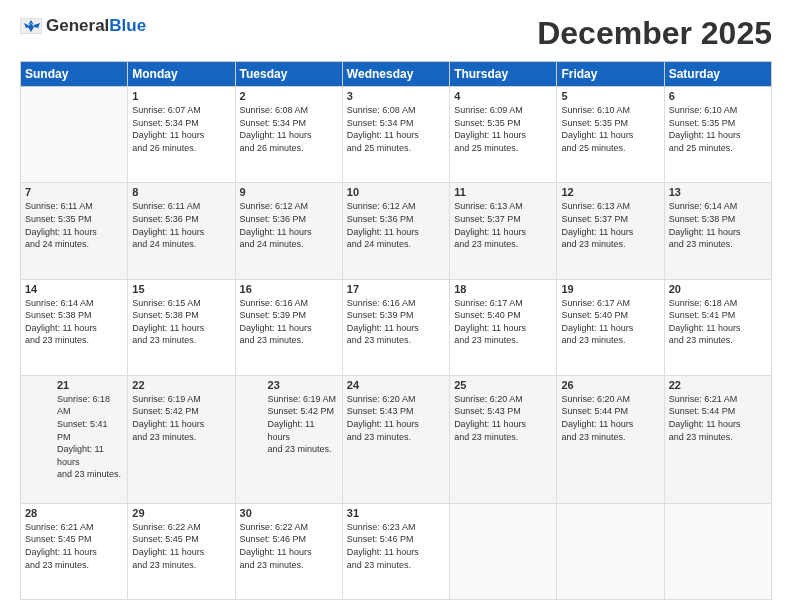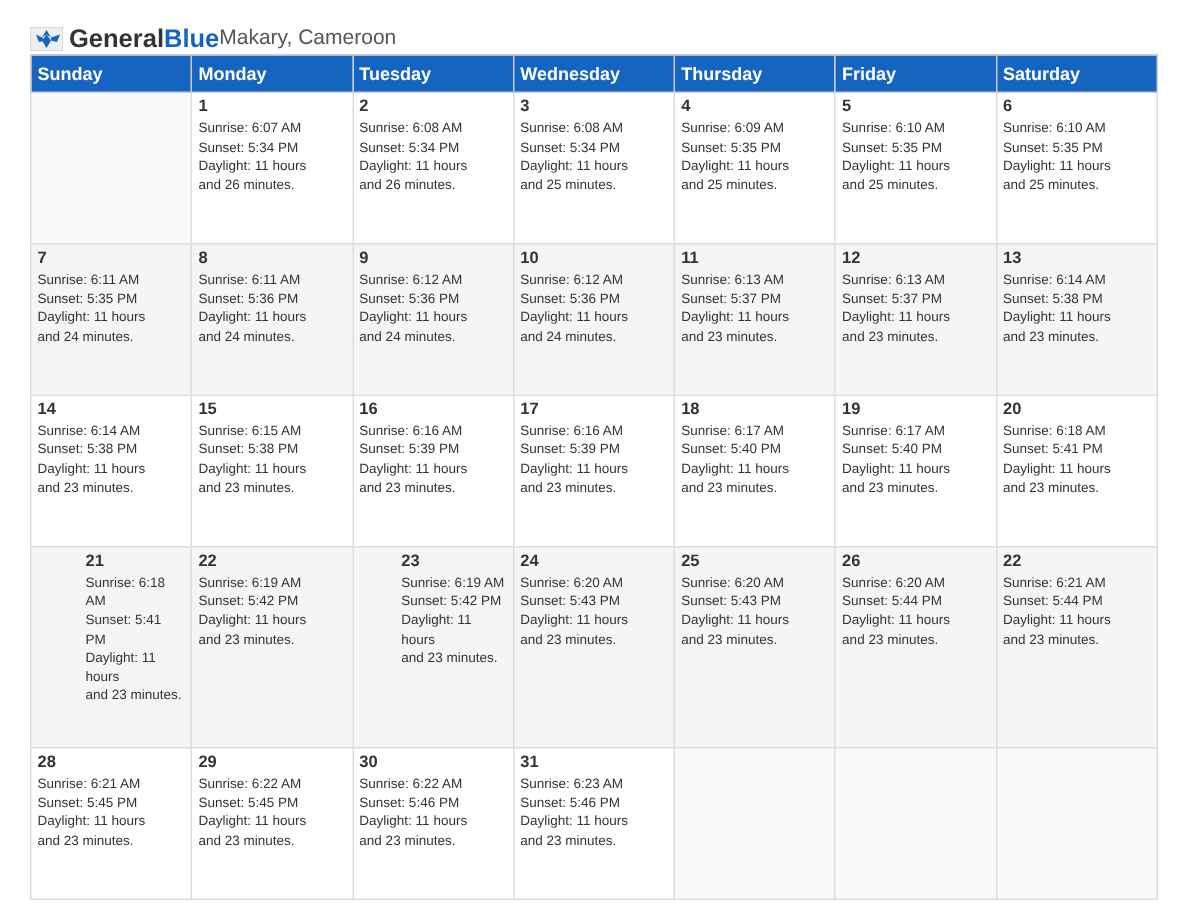--- a/index.html
+++ b/index.html
@@ -12,21 +12,23 @@
     }
     .page {
       width: 792px;
       height: 612px;
       padding: 16px 20px 12px 20px;
       display: flex;
       flex-direction: column;
     }
     .header {
       display: flex;
+      justify-content: space-between;
       align-items: flex-start;
+      margin-bottom: 10px;
     }
     .title-block {
       text-align: right;
     }
     .month-title {
       font-size: 32px;
       font-weight: bold;
       color: #333;
       line-height: 1.1;
     }
@@ -107,21 +109,21 @@
         <polygon points="11,5 14,9 11,14 8,9" fill="#1565c0"></polygon>
         <rect x="0" y="0" width="22" height="16" fill="none" stroke="#bbb" stroke-width="0.5"></rect>
       </svg>
       <div>
         <div class="logo-words">
           <span class="general">General</span><span class="blue-part">Blue</span>
         </div>
       </div>
     </div>
     <div class="title-block">
-      <div class="location">Makary, Cameroon</div>
+      <div class="month-title">December 2025</div>
     </div>
   </div>
 
   <table class="calendar-table">
     <thead>
       <tr>
         <th>Sunday</th>
         <th>Monday</th>
         <th>Tuesday</th>
         <th>Wednesday</th>

